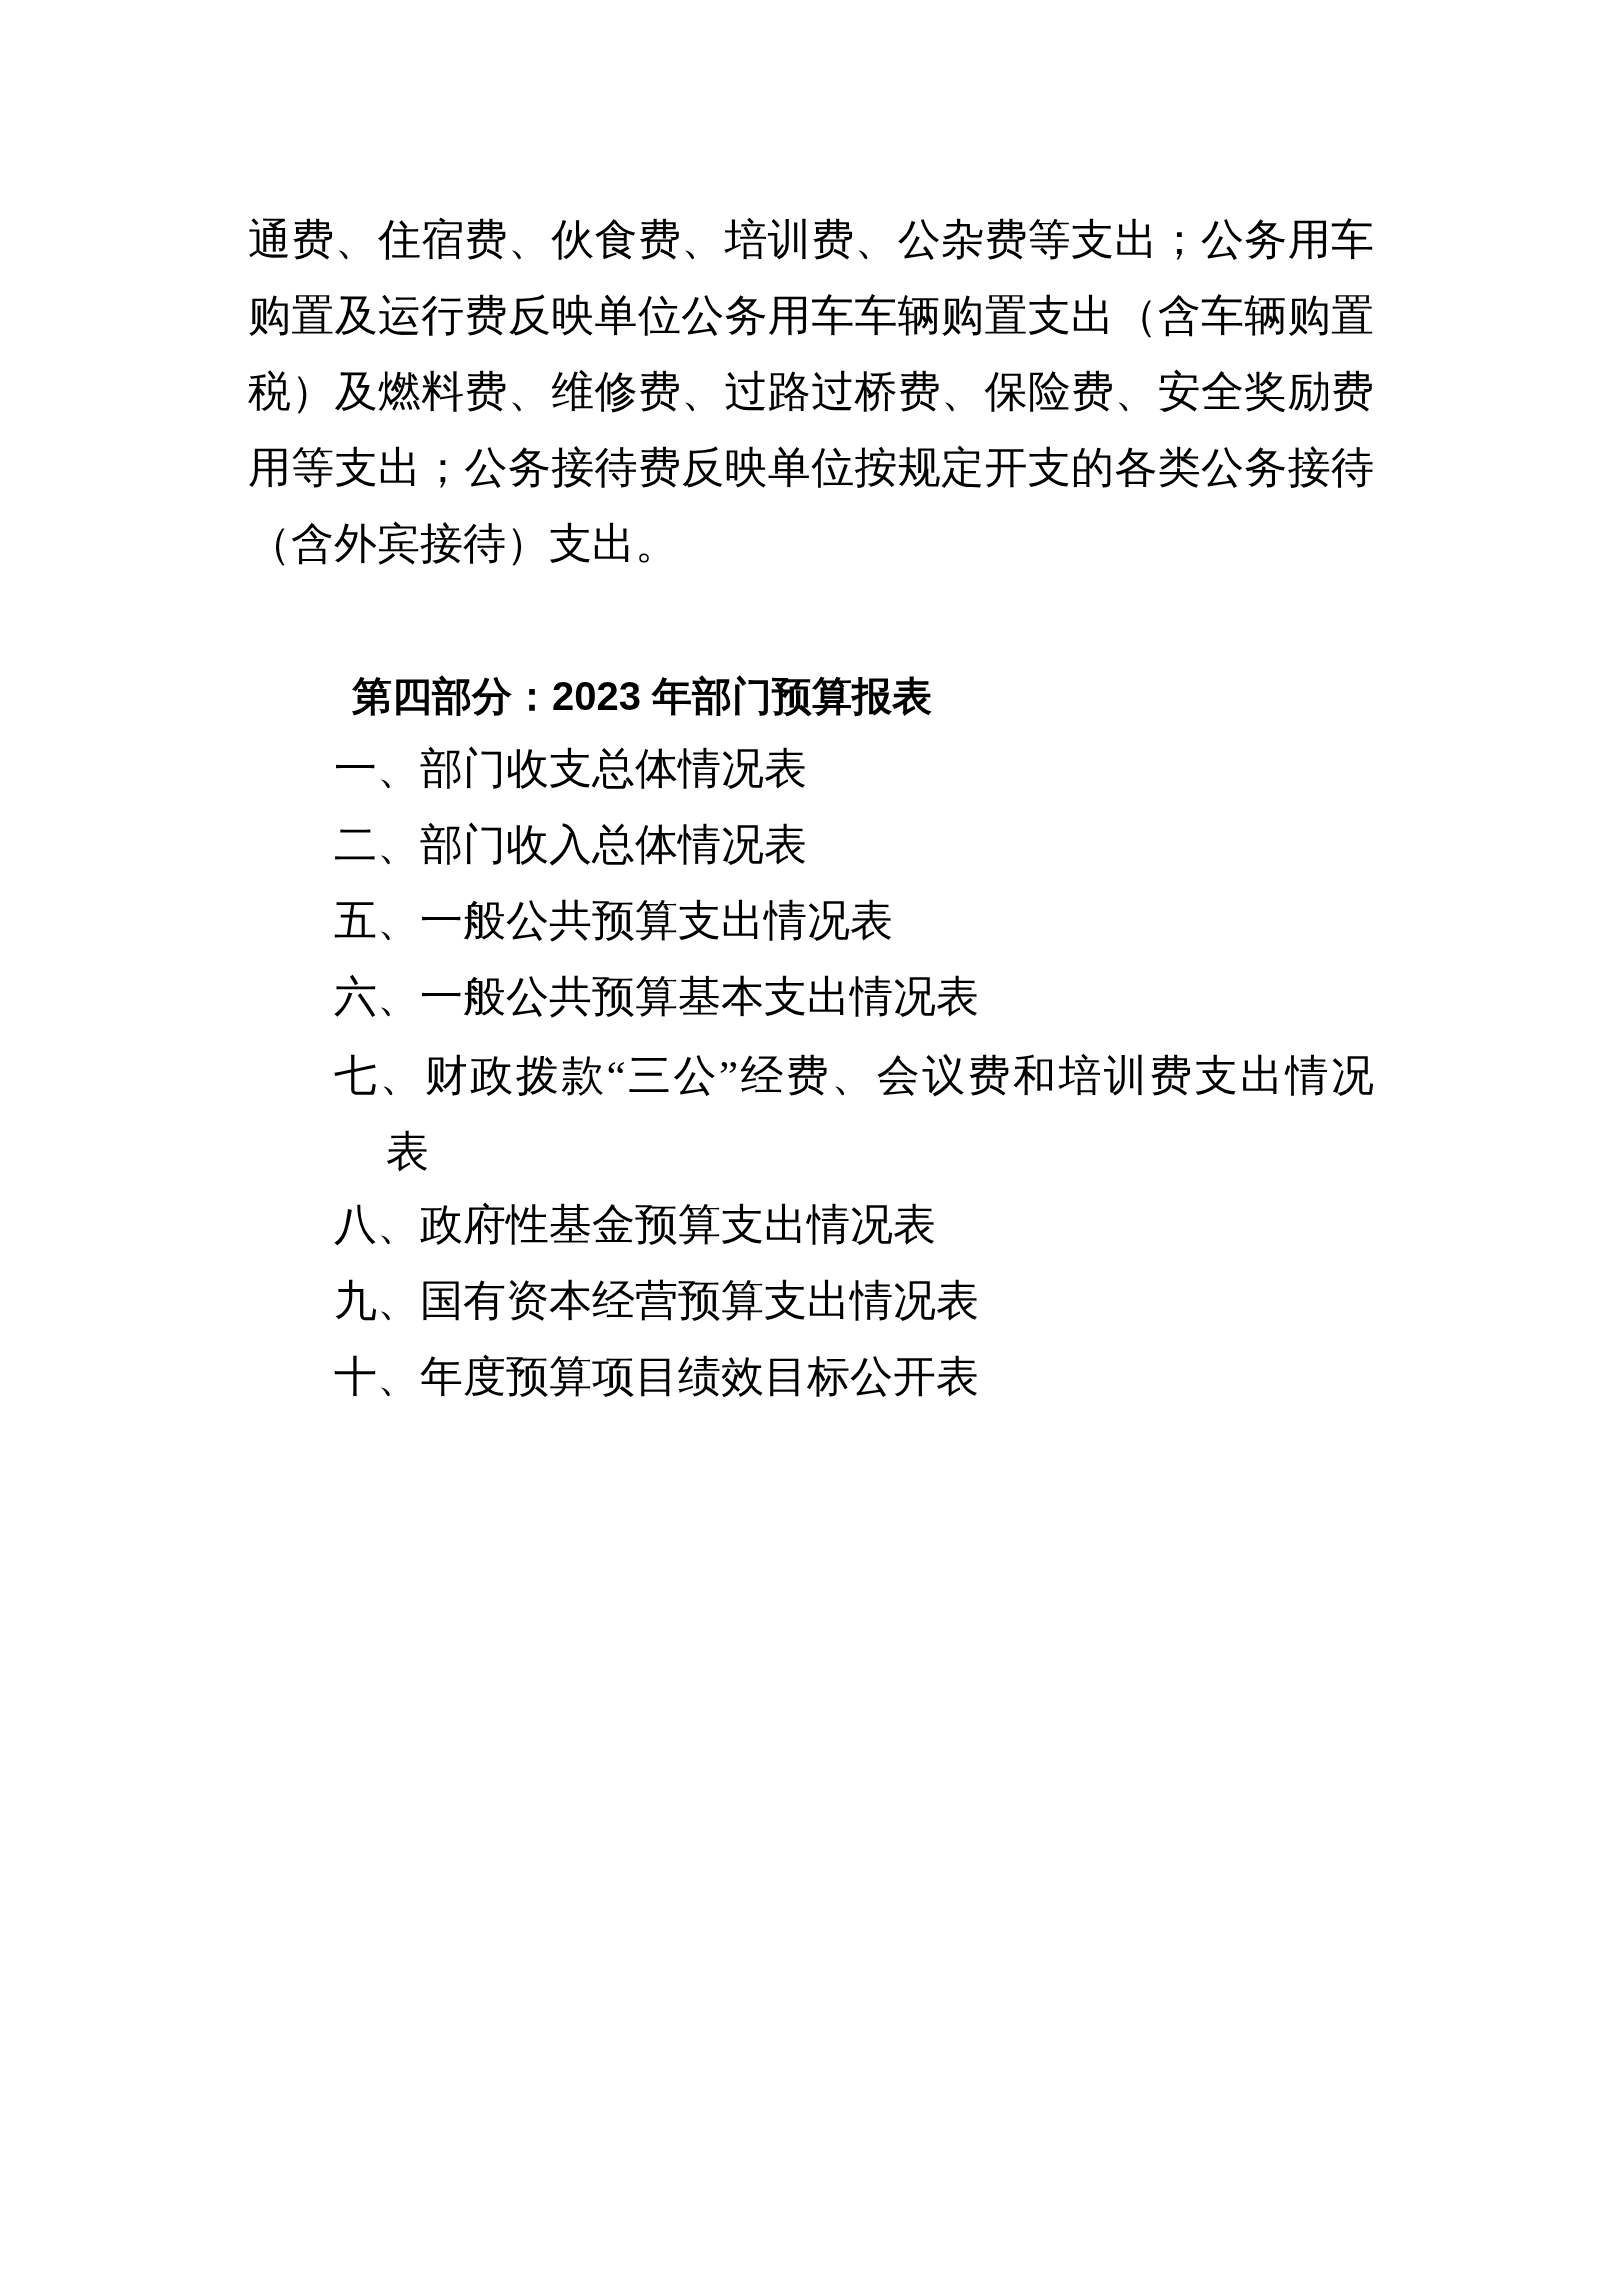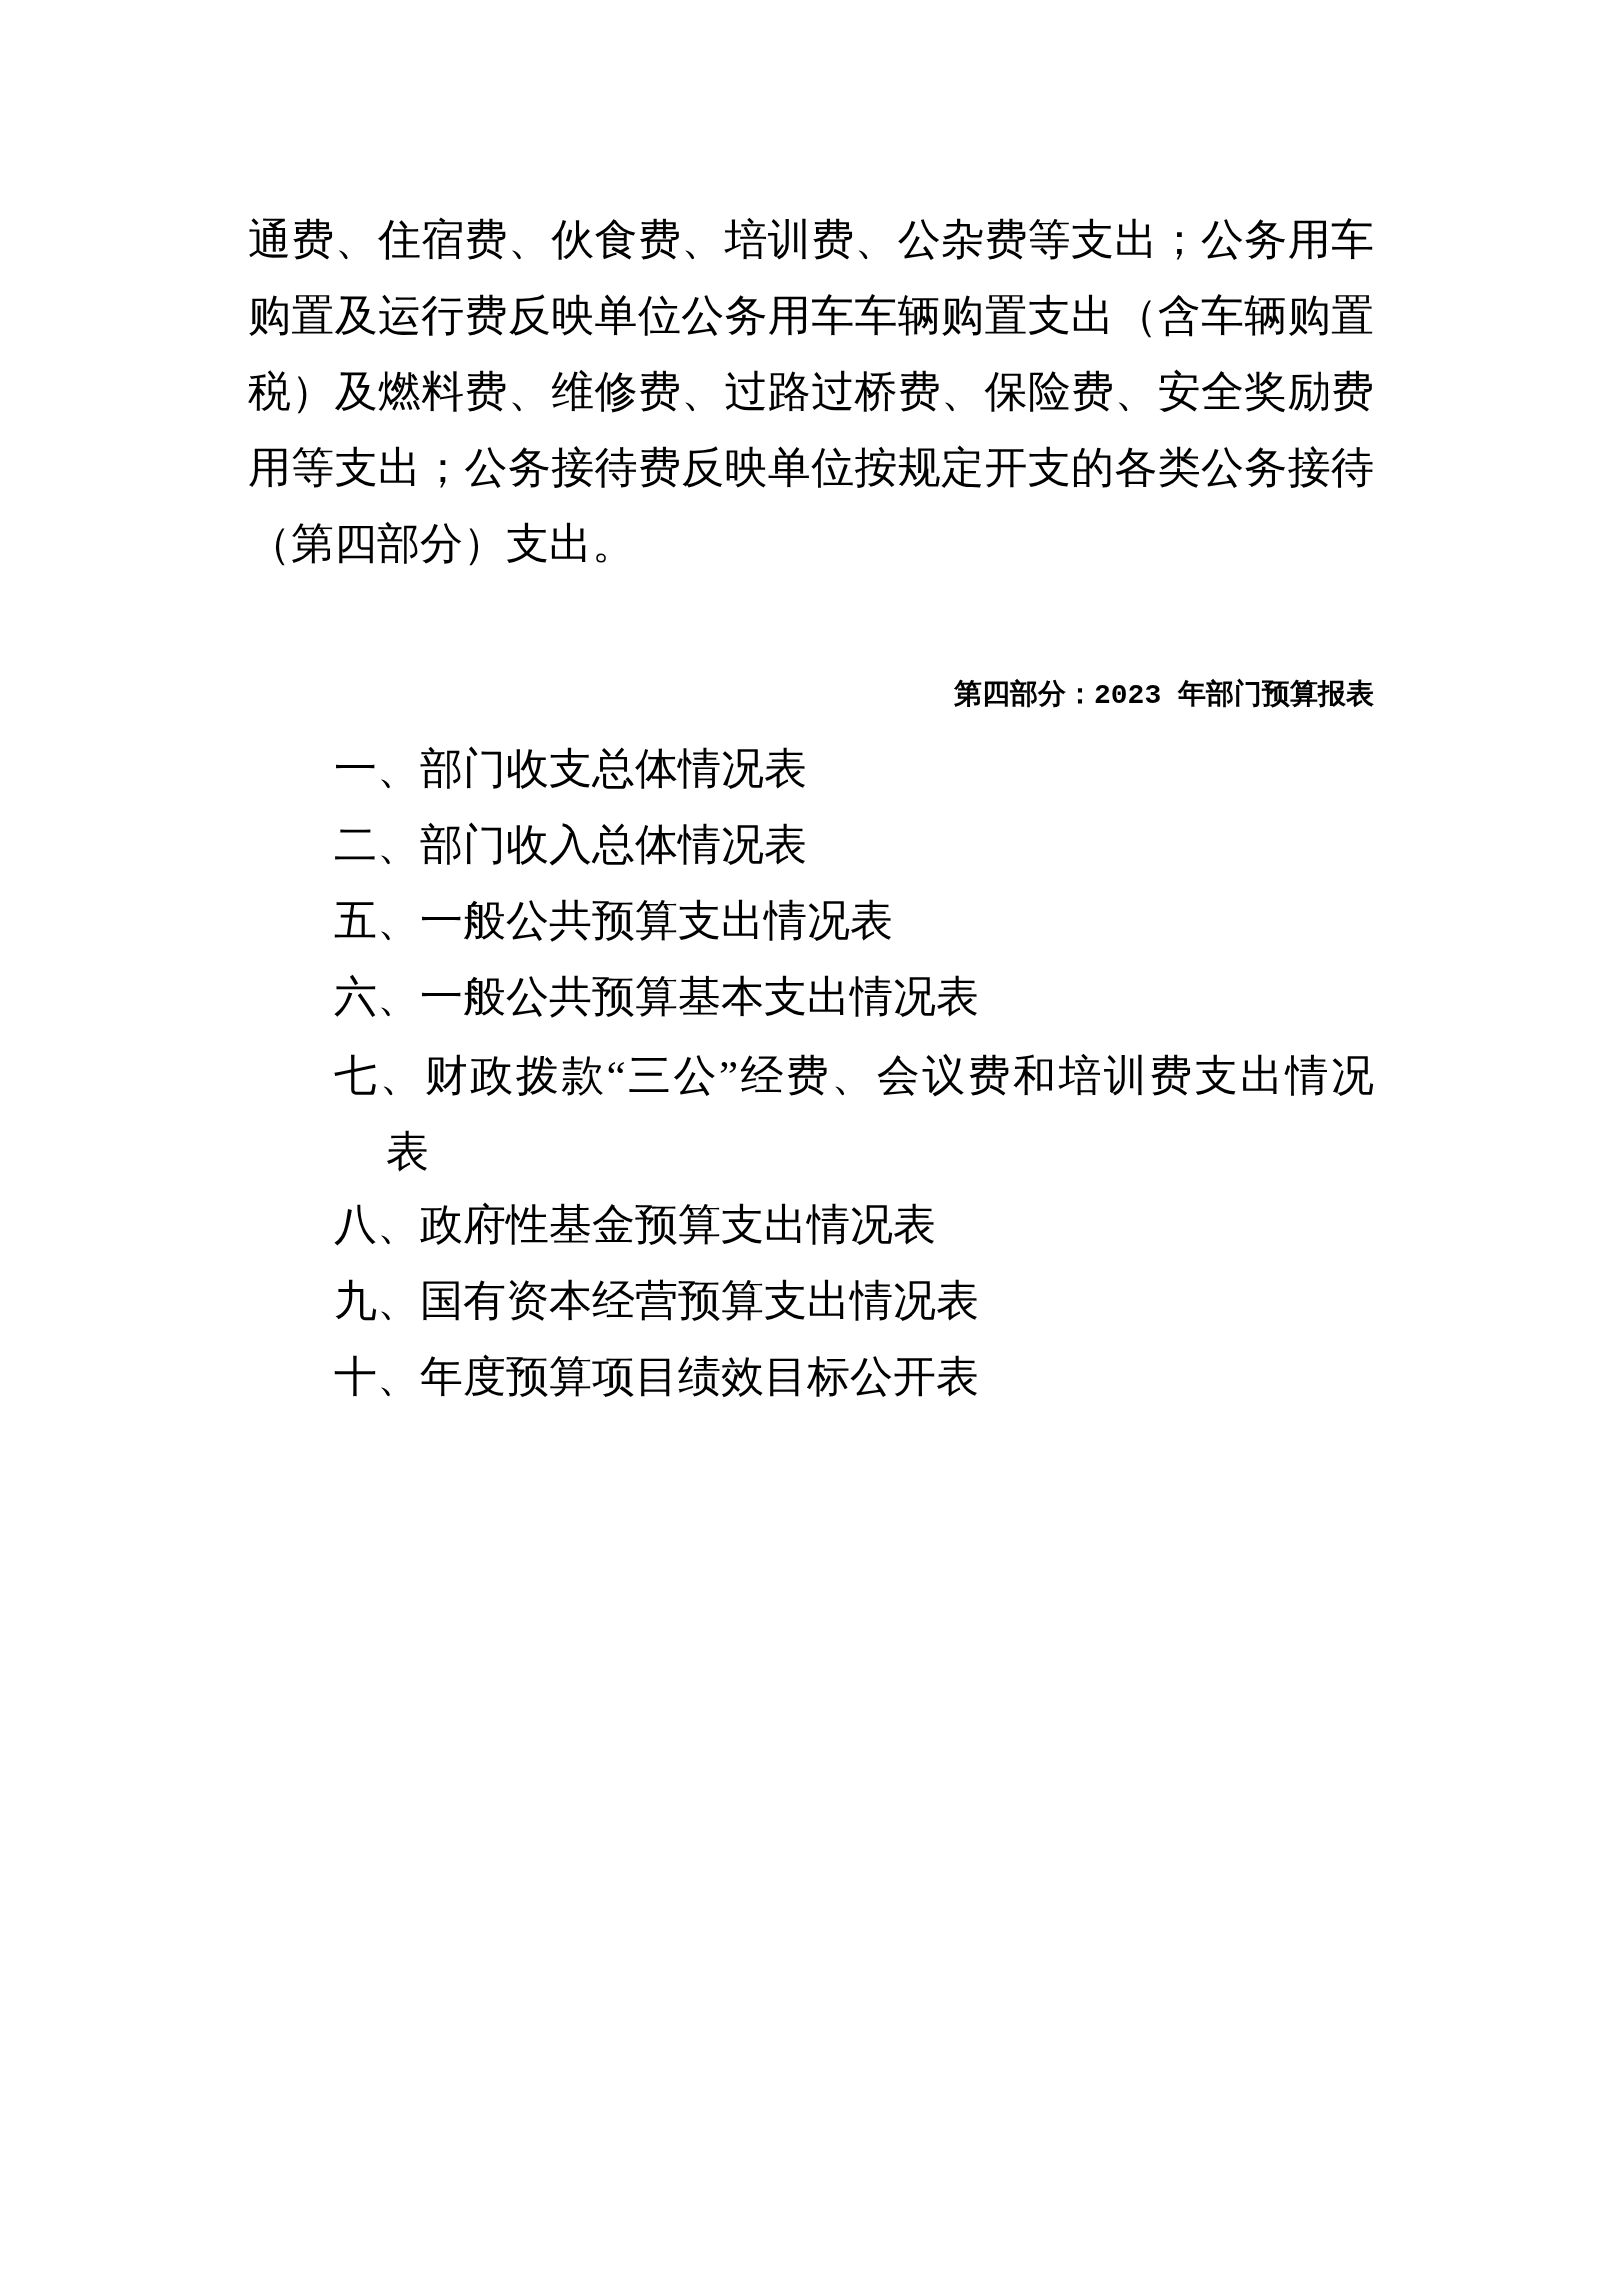--- a/index.html
+++ b/index.html
@@ -27,24 +27,24 @@
     text-align-last:justify;
   }
   .item{padding-left:86px;font-family:Liberation Mono, monospace;}
   .item-just{
     text-indent:86px;
     text-align:justify;
     text-align-last:justify;
   }
   .item-cont{padding-left:138px;}
   .heading{
-    font-family:Liberation Mono, monospace;
+    font-family:Liberation Sans, sans-serif;
     font-weight:700;
-    font-size:28px;
-    text-align:right;
+    font-size:40px;
+    text-align:left;
     padding-left:104px;
     white-space:nowrap;
   }
   .closing{padding-left:86px;}
   .blank{}
   .footer{
     position:absolute;
     left:0;
     top:2097px;
     width:100%;
@@ -58,21 +58,21 @@
 </head>
 <body>
 
 <div class="page">
   <div class="flow">
 
     <div class="line just">通费、住宿费、伙食费、培训费、公杂费等支出；公务用车</div>
     <div class="line just">购置及运行费反映单位公务用车车辆购置支出（含车辆购置</div>
     <div class="line just">税）及燃料费、维修费、过路过桥费、保险费、安全奖励费</div>
     <div class="line just">用等支出；公务接待费反映单位按规定开支的各类公务接待</div>
-    <div class="line">（第四部分）支出。</div>
+    <div class="line">（含外宾接待）支出。</div>
 
     <div class="line blank"></div>
 
     <div class="line heading">第四部分：2023 年部门预算报表</div>
 
     <div class="line item">一、部门收支总体情况表</div>
     <div class="line item">二、部门收入总体情况表</div>
     <div class="line item">五、一般公共预算支出情况表</div>
     <div class="line item">六、一般公共预算基本支出情况表</div>
     <div class="line item-just">七、财政拨款“三公”经费、会议费和培训费支出情况</div>

